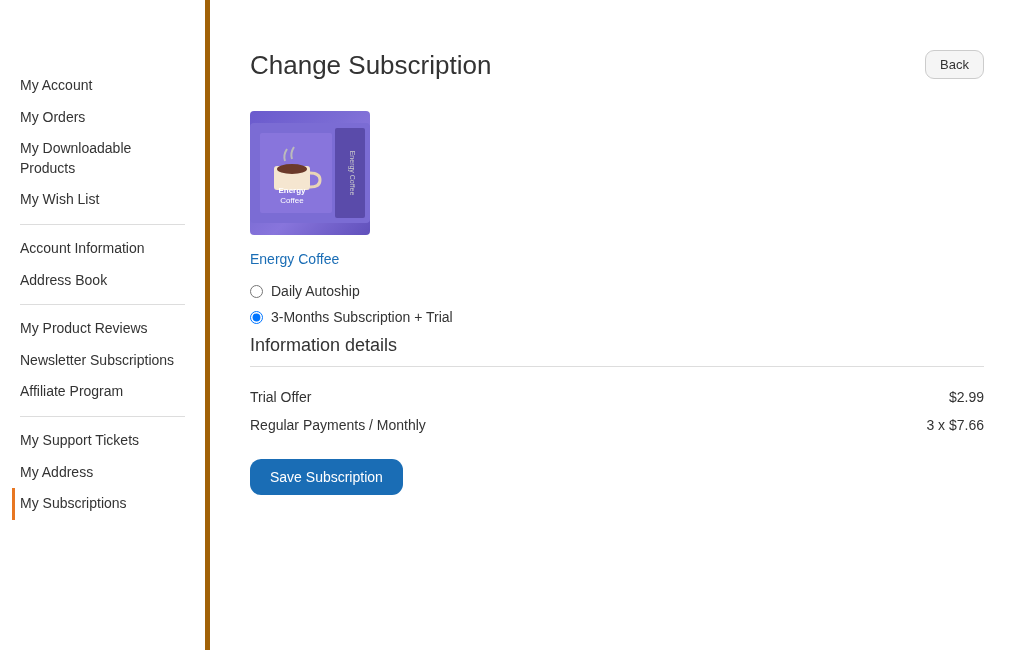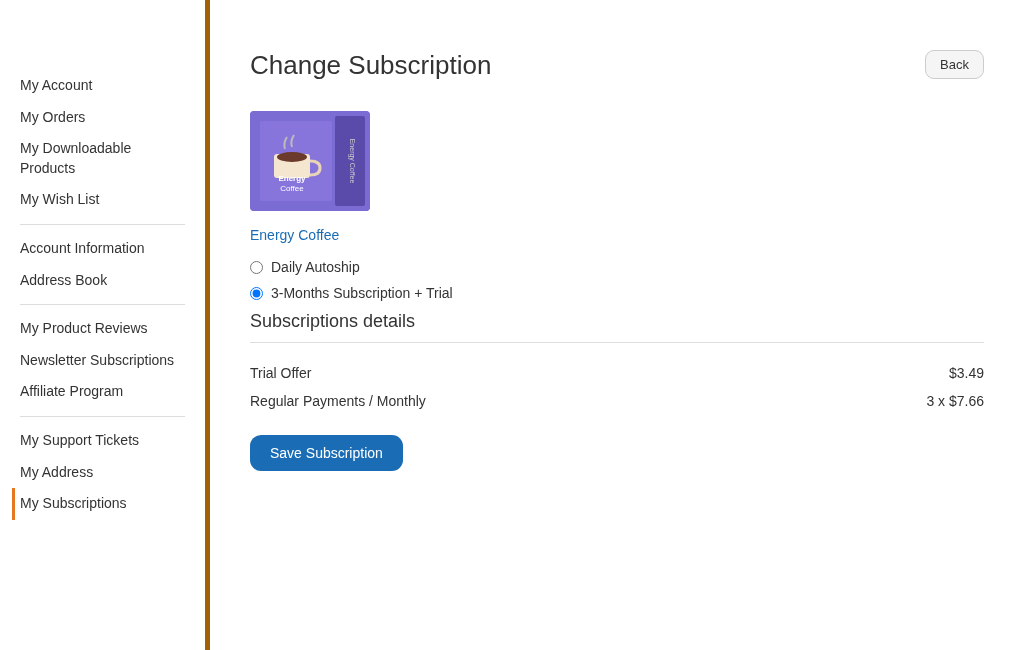--- a/index.html
+++ b/index.html
@@ -68,21 +68,21 @@
       cursor: pointer;
       font-size: 13px;
       color: #333;
     }
     
     .product-image-container {
       margin-bottom: 16px;
     }
     .product-image {
       width: 120px;
-      height: 100px;
+      height: 124px;
       background: linear-gradient(135deg, #6a5acd 0%, #7b6cd4 40%, #8875dc 60%, #6050bb 100%);
       border-radius: 4px;
       position: relative;
       display: flex;
       align-items: center;
       justify-content: flex-end;
       overflow: hidden;
     }
     
     .product-link {
@@ -213,26 +213,26 @@
         <span>Daily Autoship</span>
       </label>
       <label class="radio-option">
         <input type="radio" name="subscription-type" checked="" style="">
         <span>3-Months Subscription + Trial</span>
       </label>
     </div>
 
     
     <div>
-      <h2 class="subscription-details-title">Subscriptions details</h2>
+      <h2 class="subscription-details-title">Information details</h2>
       <hr class="details-divider">
       <div class="details-table">
         <div class="details-row">
           <span class="details-label">Trial Offer</span>
-          <span class="details-value">$3.49</span>
+          <span class="details-value">$2.99</span>
         </div>
         <div class="details-row">
           <span class="details-label">Regular Payments / Monthly</span>
           <span class="details-value">3 x $7.66</span>
         </div>
       </div>
     </div>
 
     
     <button class="save-button">Save Subscription</button>

